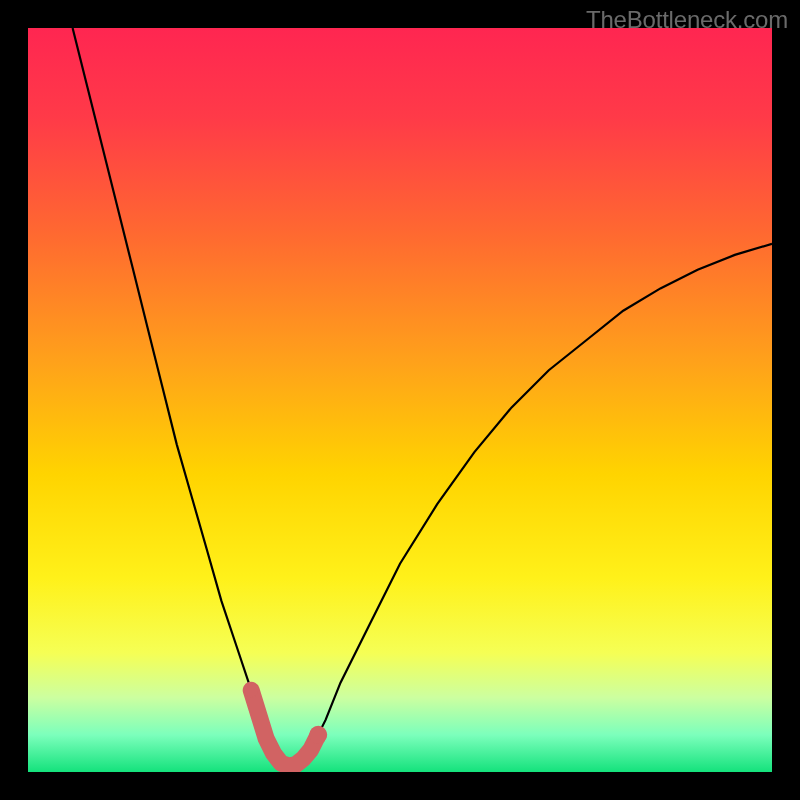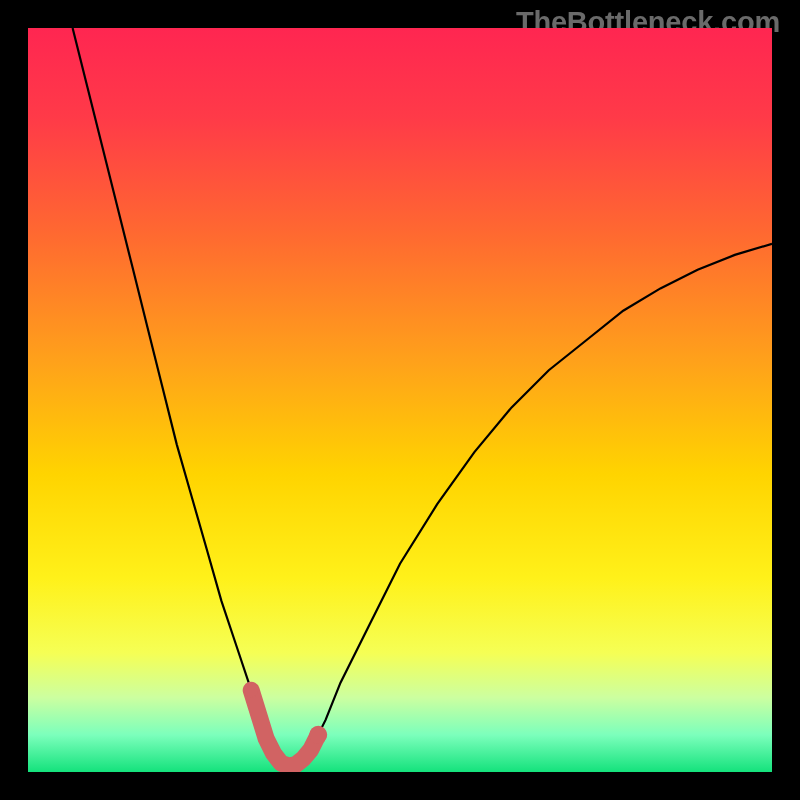--- a/index.html
+++ b/index.html
@@ -21,24 +21,24 @@
     position: absolute;
     left: 28px;
     top: 28px;
     width: 744px;
     height: 744px;
     overflow: hidden;
   }
   .watermark {
     position: absolute;
     top: 6px;
-    right: 20px;
+    right: 12px;
     color: #6a6a6a;
-    font-size: 29px;
-    font-weight: 700;
+    font-size: 24px;
+    font-weight: 400;
     letter-spacing: -0.2px;
     pointer-events: none;
   }
   svg {
     position: absolute;
     inset: 0;
     width: 744px;
     height: 744px;
   }
 </style>

